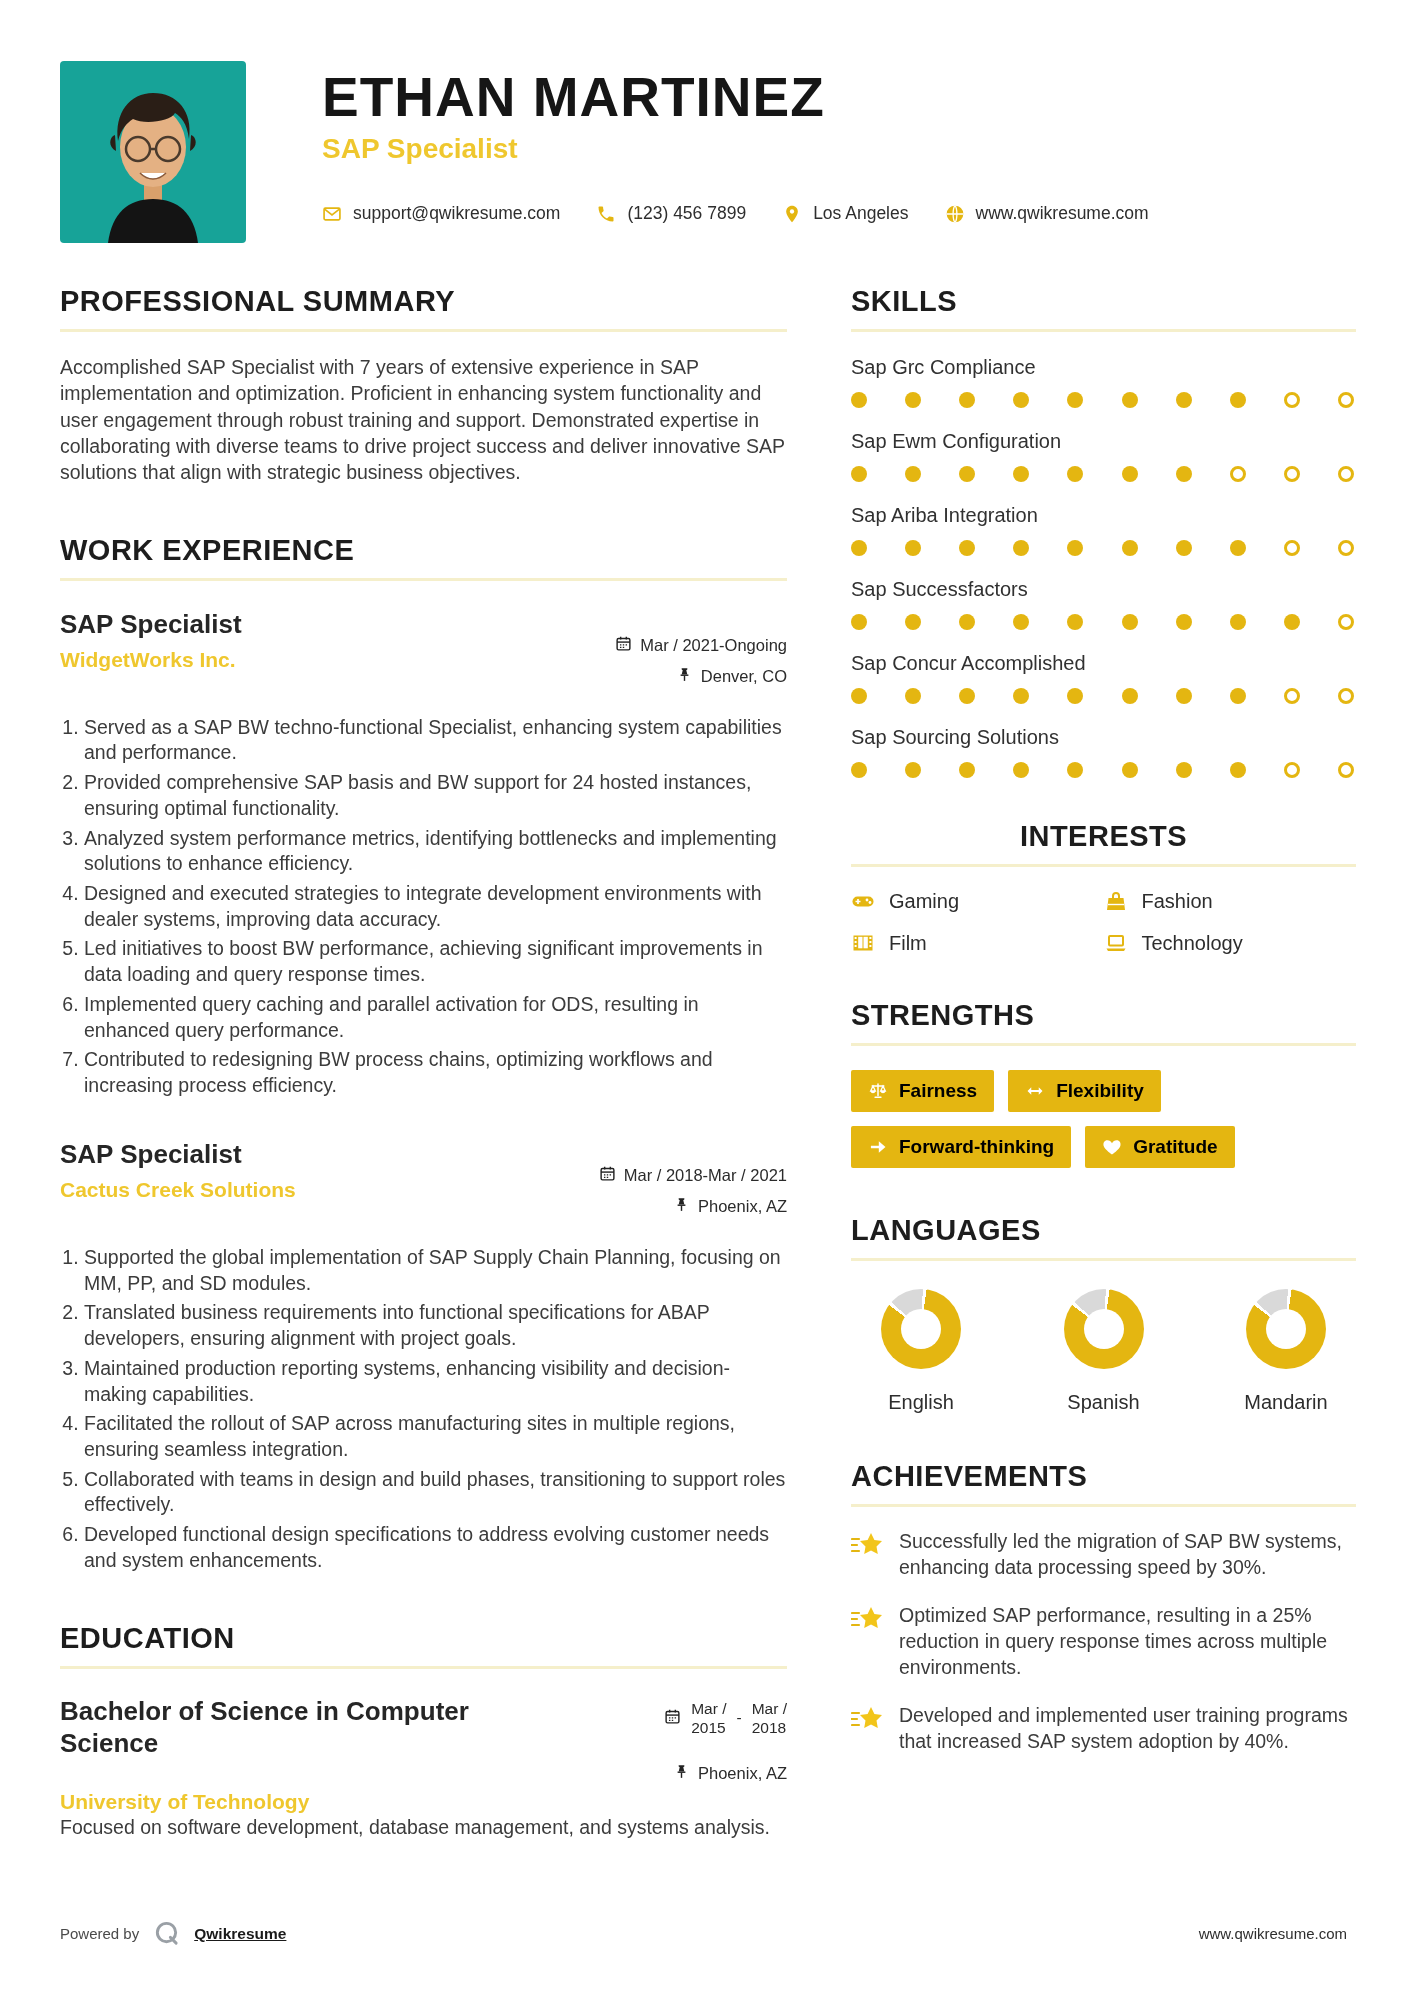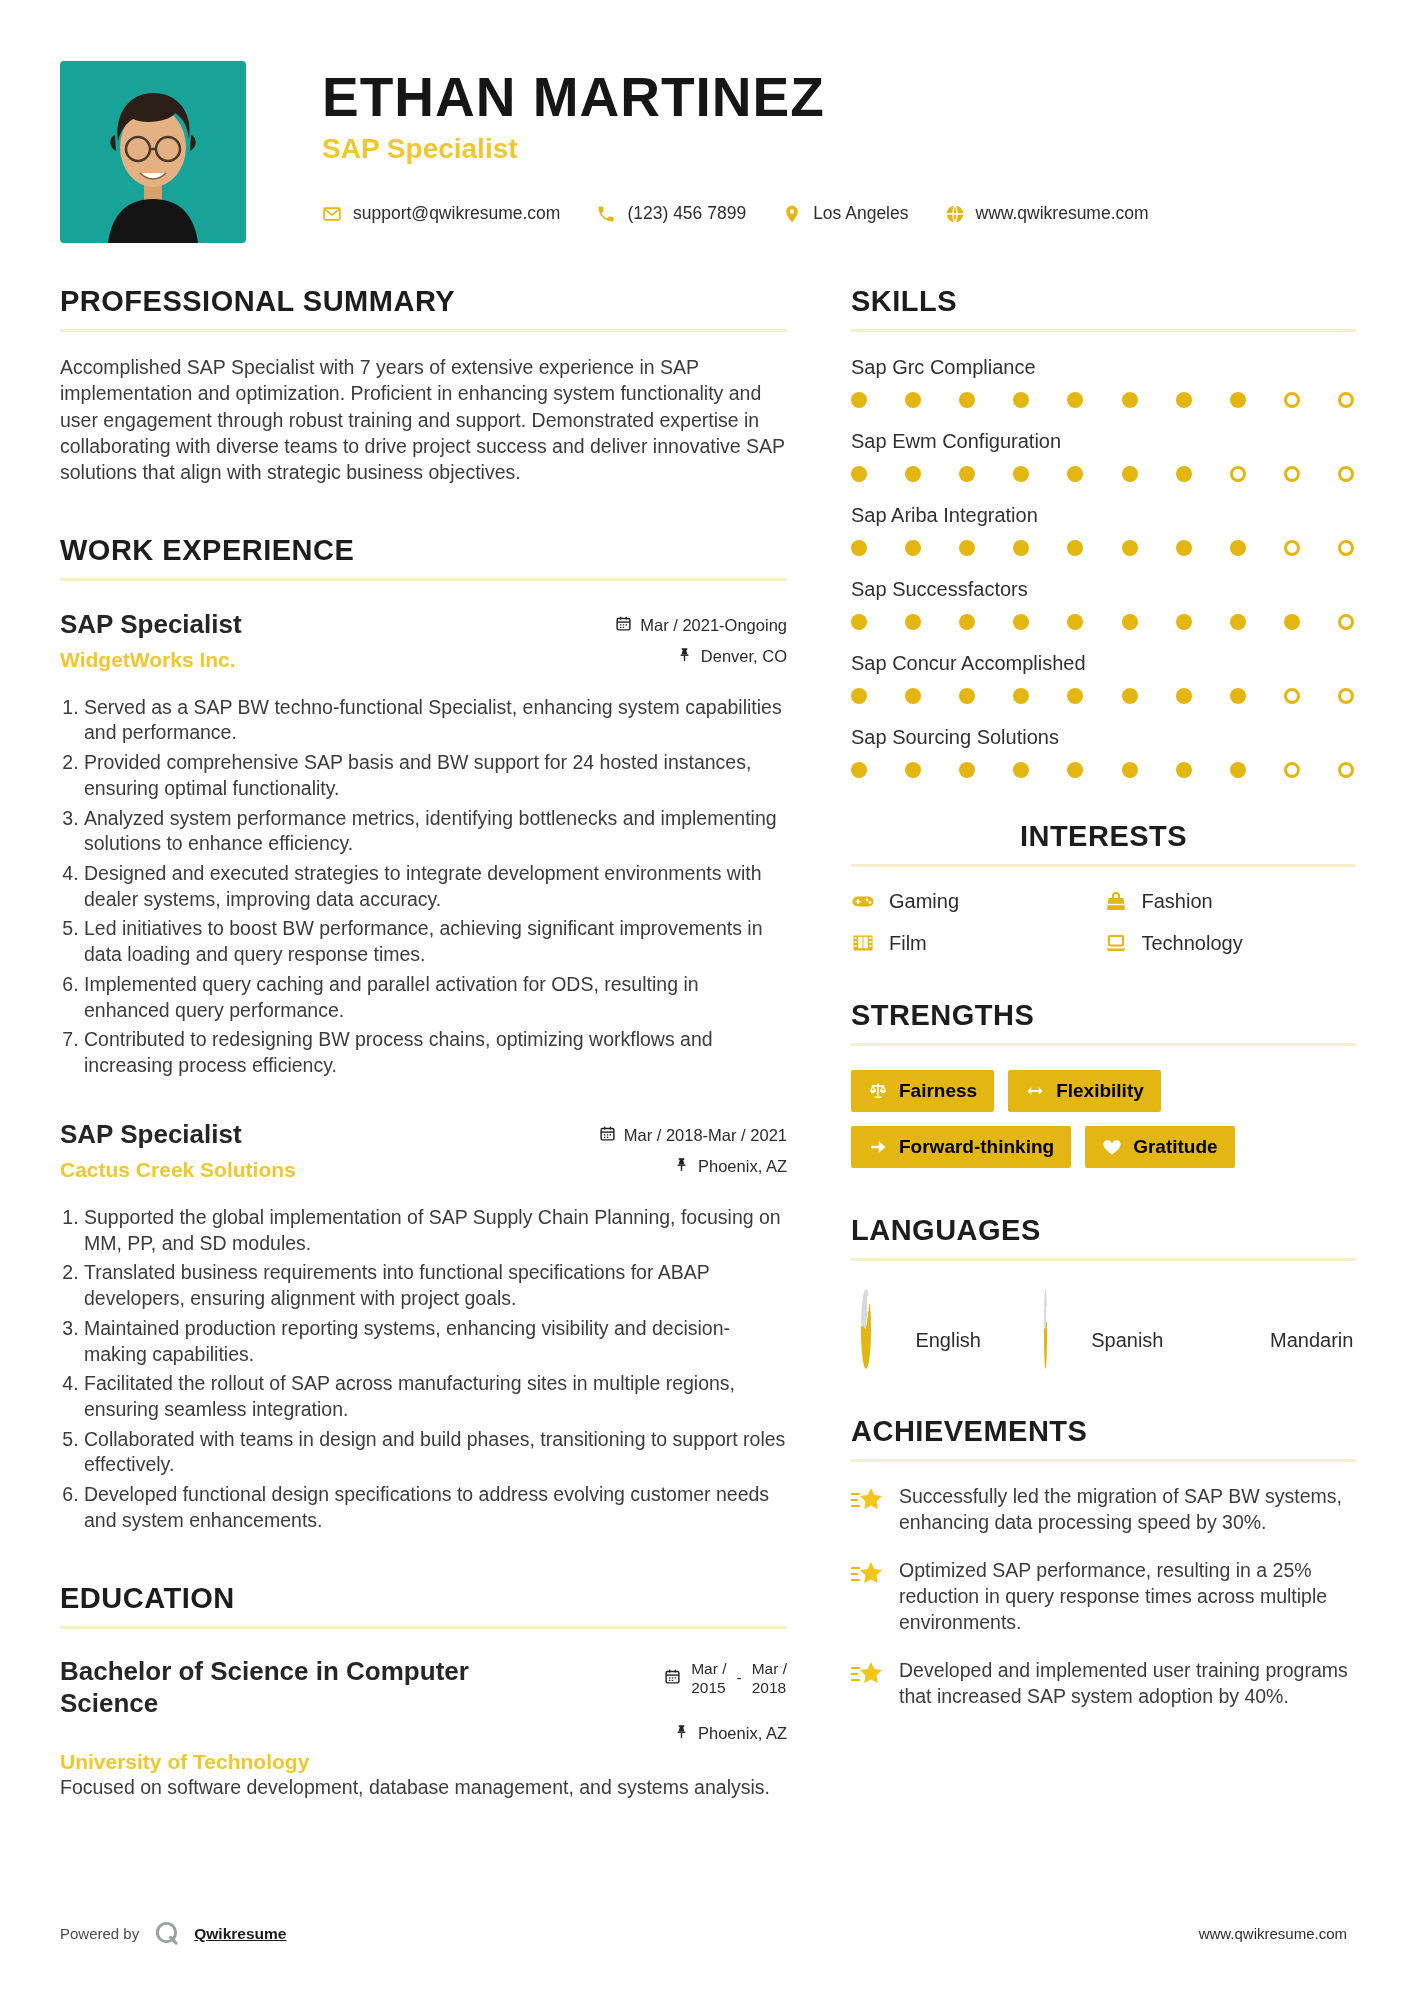--- a/index.html
+++ b/index.html
@@ -39,21 +39,21 @@
   
   .summary-text{margin-top:22px;font-size:19.5px;line-height:1.35;color:var(--body);}
 
   
   .sec{margin-top:48px;}
   .job{margin-top:28px;}
   .job + .job{margin-top:40px;}
   .job-head{display:flex;justify-content:space-between;align-items:flex-start;}
   .job-title{font-size:26px;font-weight:700;color:#262626;}
   .job-company{font-size:21px;font-weight:700;color:var(--accent-text);margin-top:8px;}
-  .job-meta{text-align:right;font-size:16.5px;color:#2b2b2b;flex:0 0 auto;padding-top:6px;}
+  .job-meta{text-align:right;font-size:16.5px;color:#2b2b2b;flex:0 0 auto;padding-top:6px;margin-top:20px;}
   .meta-line{display:flex;justify-content:flex-end;align-items:center;gap:8px;margin-bottom:10px;}
   .meta-line svg{width:17px;height:17px;}
   .bullets{margin-top:18px;padding-left:24px;}
   .bullets li{font-size:19.5px;line-height:1.32;margin-bottom:4px;color:var(--body);}
 
   
   .edu-head{display:flex;justify-content:space-between;align-items:flex-start;margin-top:26px;}
   .edu-degree{font-size:26px;font-weight:700;color:#262626;width:420px;line-height:1.25;}
   .edu-meta{text-align:right;font-size:15.5px;color:#2b2b2b;padding-top:4px;}
   .edu-dates{display:flex;align-items:center;gap:10px;justify-content:flex-end;}
@@ -79,21 +79,21 @@
   .interest .i-icon svg{width:24px;height:24px;}
 
   
   .badges{display:flex;flex-wrap:wrap;gap:14px;margin-top:24px;}
   .badge{display:inline-flex;align-items:center;gap:11px;background:var(--accent);color:#000000;
          font-size:19px;font-weight:600;padding:10px 17px;border-radius:2px;}
   .badge svg{width:20px;height:20px;}
 
   
   .langs{display:flex;justify-content:space-between;margin-top:28px;padding:0 10px;}
-  .lang{display:flex;align-items:center;width:120px;gap:44px;}
+  .lang{display:flex;flex-direction:column;align-items:center;width:120px;}
   .donut{width:80px;height:80px;border-radius:50%;position:relative;}
   .donut::after{content:"";position:absolute;inset:20px;background:#fff;border-radius:50%;}
   .lang-name{margin-top:22px;font-size:20px;color:#2d2d2d;}
 
   
   .ach-list{margin-top:18px;}
   .ach{display:flex;align-items:flex-start;gap:16px;margin-top:22px;}
   .ach .a-icon{flex:0 0 auto;width:32px;height:30px;margin-top:2px;}
   .ach .a-icon svg{width:32px;height:30px;}
   .ach p{font-size:19.5px;line-height:1.33;color:var(--body);}

